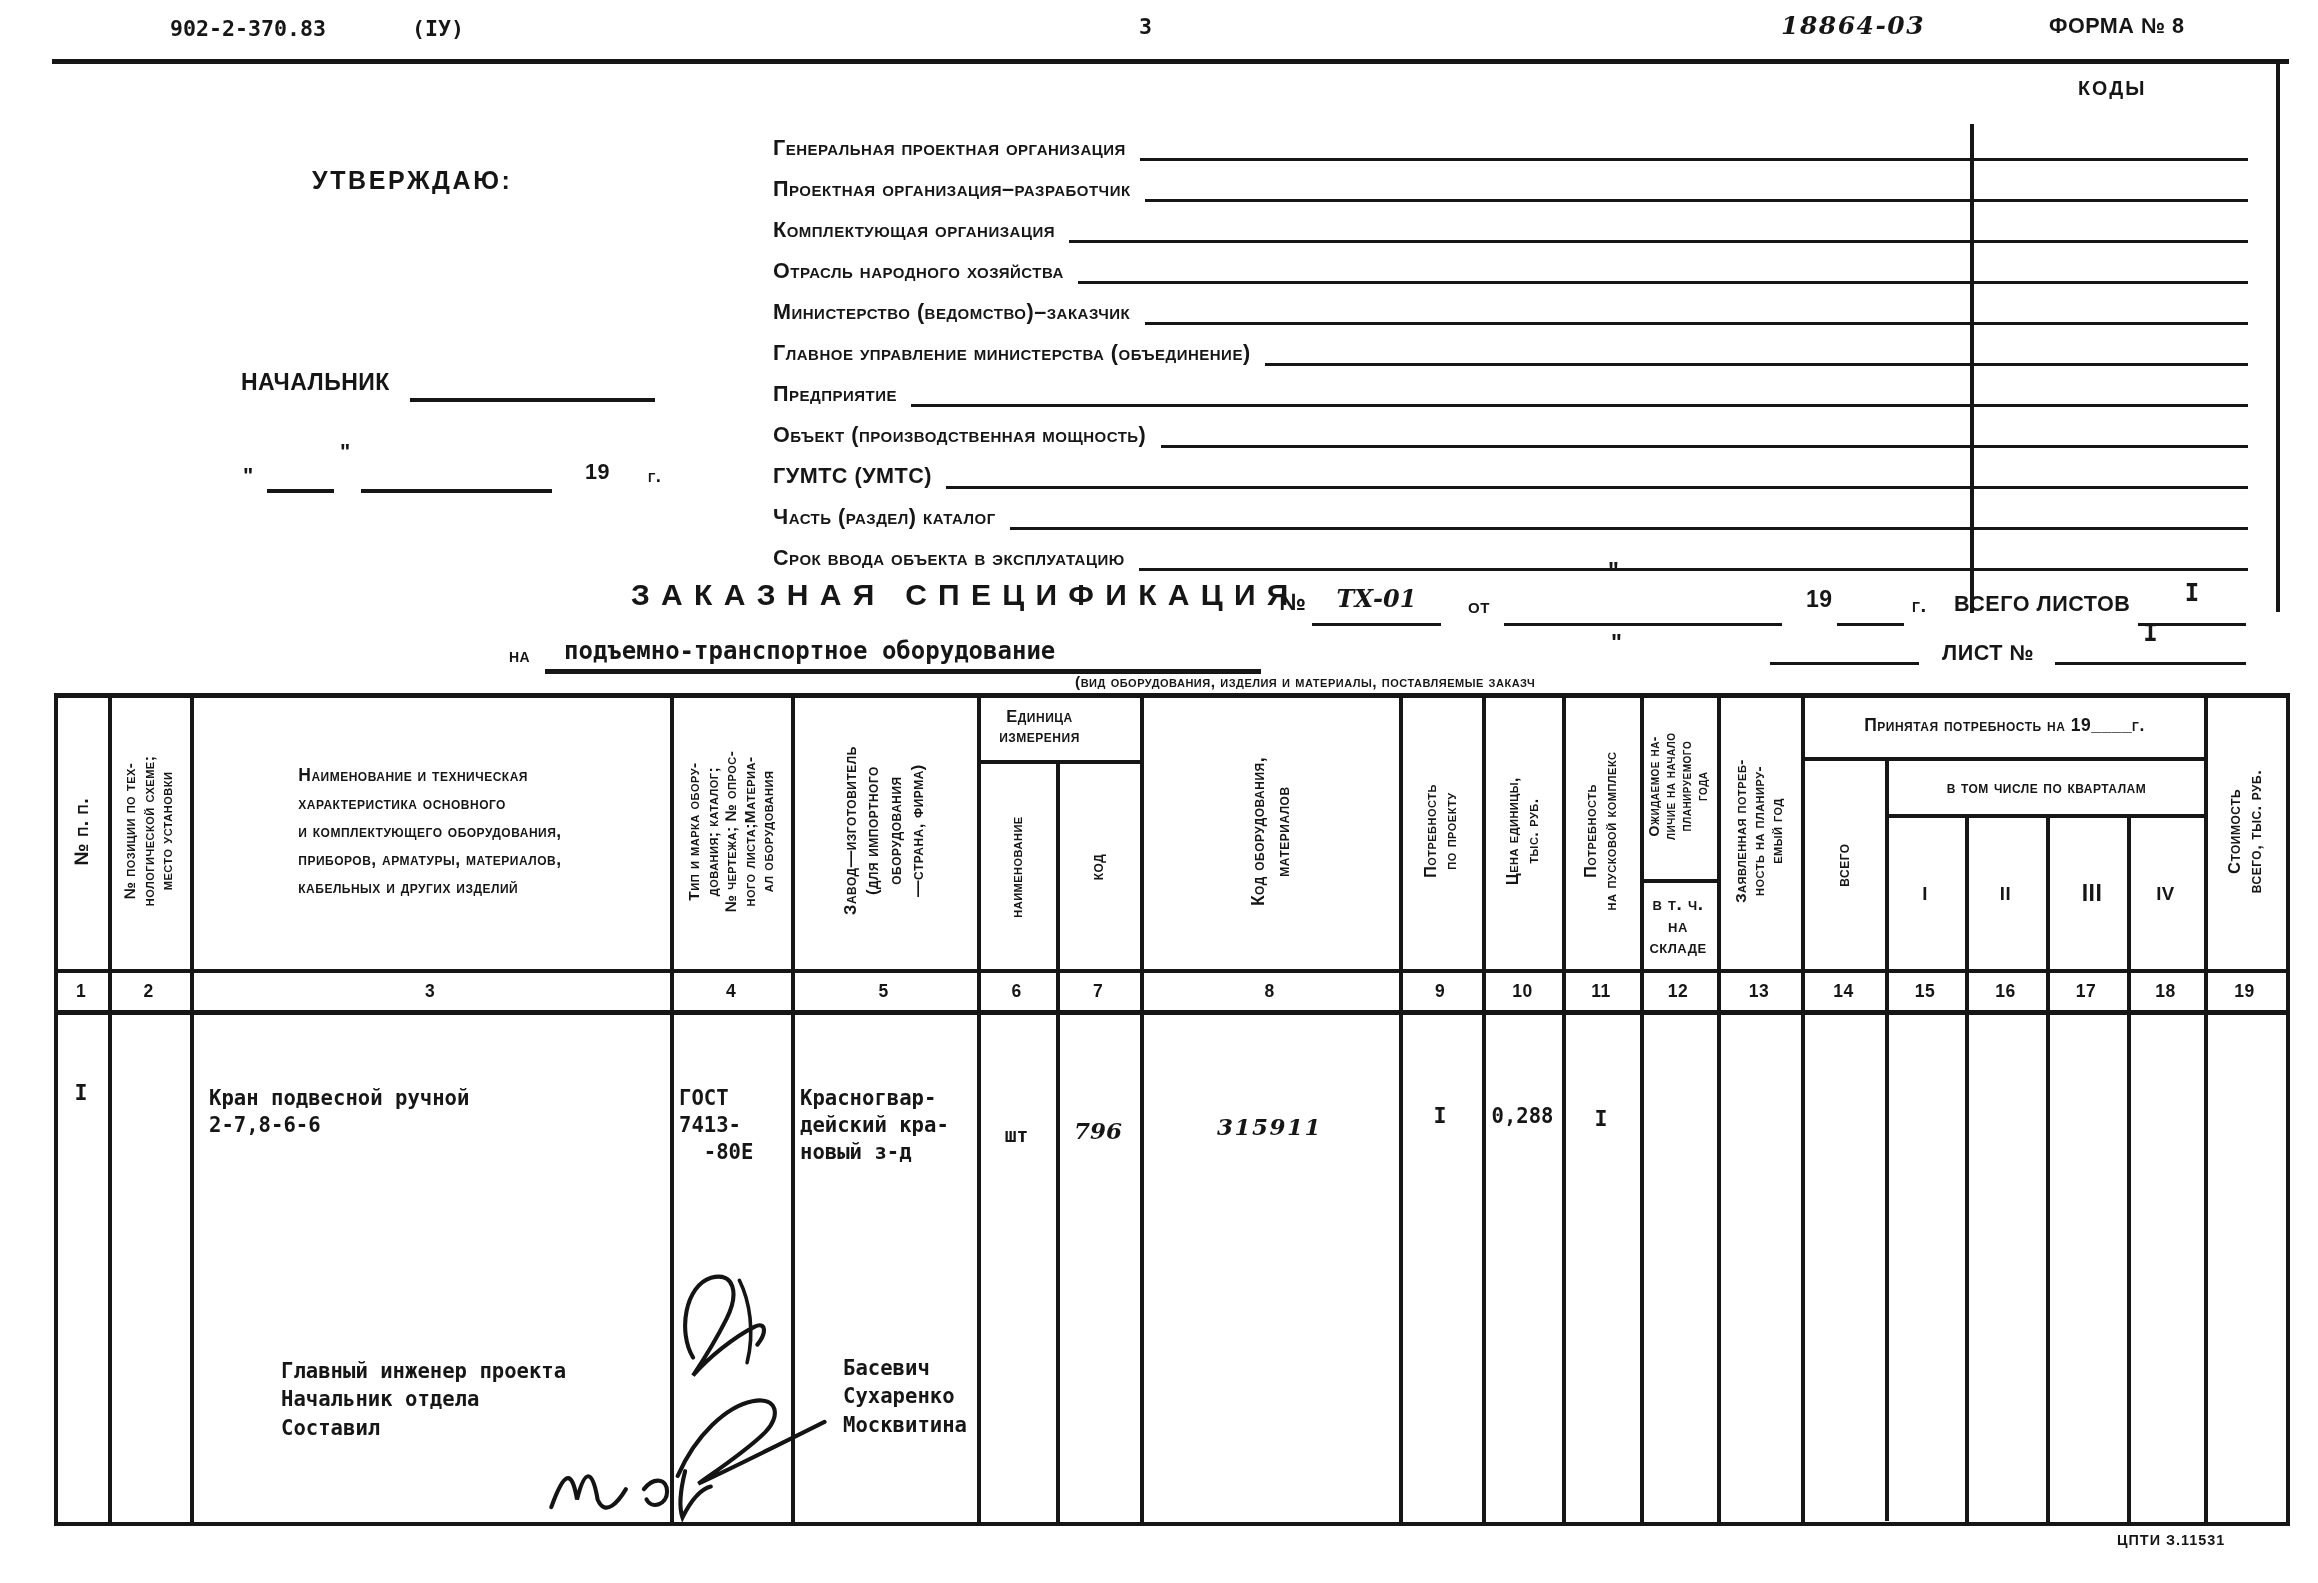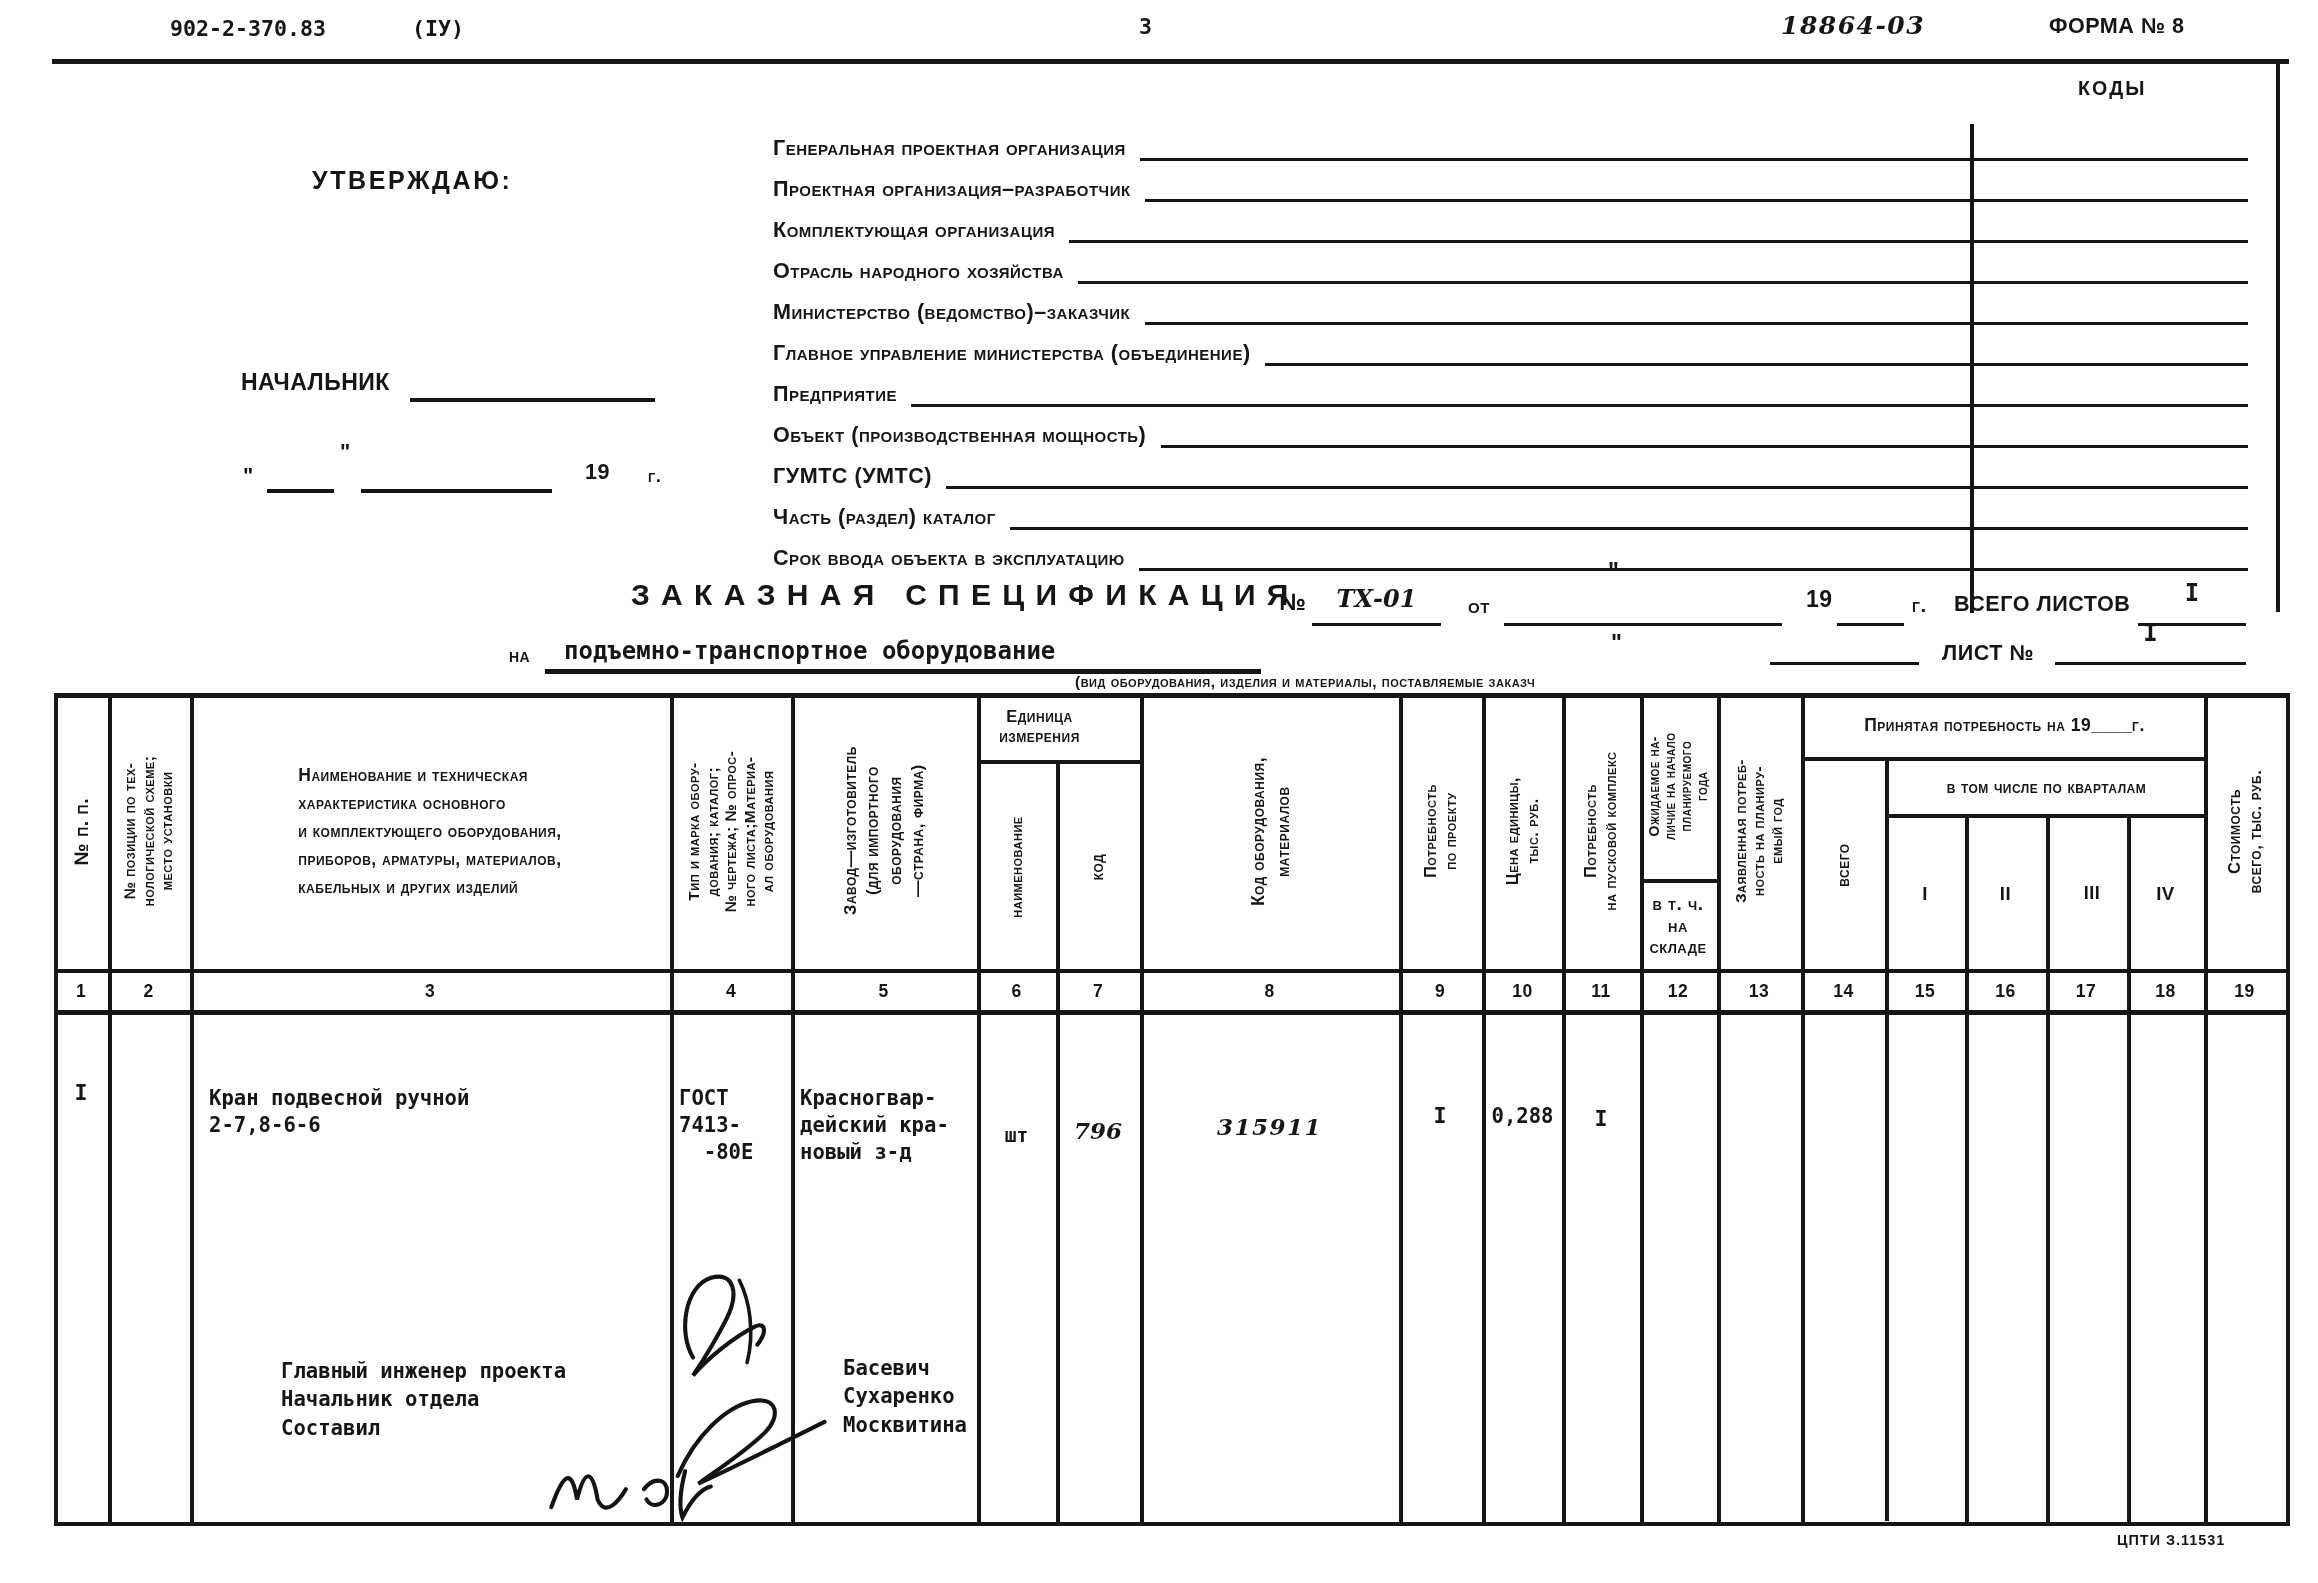--- a/index.html
+++ b/index.html
@@ -230,21 +230,21 @@
     <div class="cell" style="left:1831px;top:68px;width:323px;height:53px;">
         <span class="lbl" style="font-size:16.5px;">в том числе по кварталам</span>
       </div>
     <div class="cell" style="left:1831px;top:125px;width:80px;height:151px;">
         <span class="lbl" style="font-size:18.6px;">I</span>
       </div>
     <div class="cell" style="left:1911px;top:125px;width:81px;height:151px;">
         <span class="lbl" style="font-size:18.6px;">II</span>
       </div>
     <div class="cell" style="left:1992px;top:125px;width:80px;height:151px;">
-        <span class="lbl" style="font-size:18px;padding-left:12px;">III</span>
+        <span class="lbl" style="font-size:23px;padding-left:12px;">III</span>
       </div>
     <div class="cell" style="left:2073px;top:125px;width:77px;height:151px;">
         <span class="lbl" style="font-size:18.6px;">IV</span>
       </div>
     <div class="cell" style="left:2150px;top:0;width:81px;height:276px;">
         <span class="rot lbl" style="width:258px;font-size:16.5px;line-height:1.3;">Стоимость
 всего, тыс. руб.</span>
       </div>
 
     <div class="cell lbl" style="left:0;top:280px;width:54px;height:37px;font-size:17.5px;">1</div>

